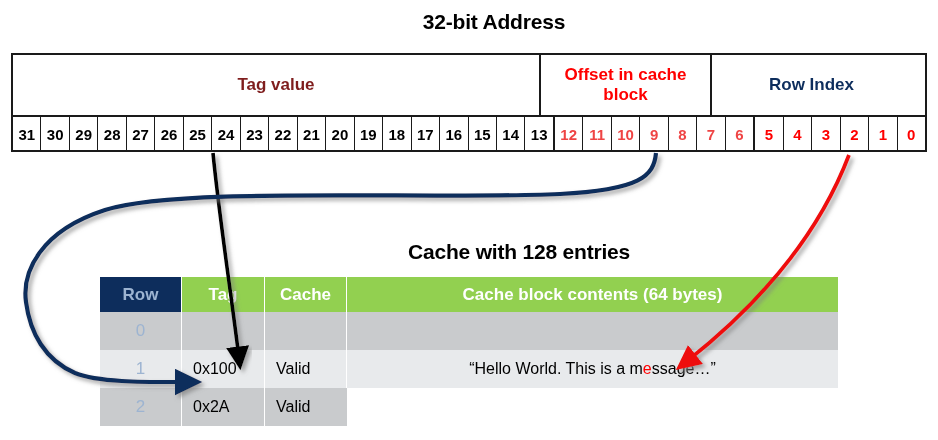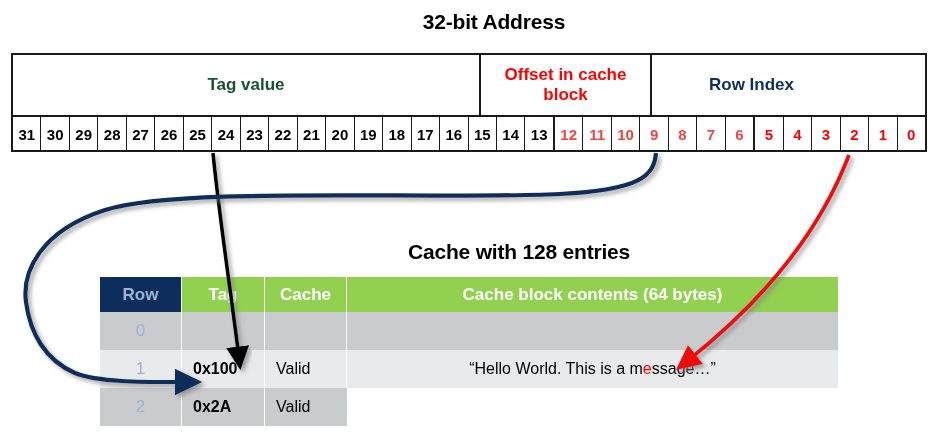--- a/index.html
+++ b/index.html
@@ -12,21 +12,21 @@
   #cache-title{left:100px;top:240px;width:838px;font-size:21px;letter-spacing:-0.2px;}
 
   
   #addr-table{position:absolute;left:11px;top:53px;width:916px;height:99px;
               box-sizing:border-box;border:2px solid #1a1a1a;}
   #addr-sections{position:absolute;left:0;top:0;right:0;height:60px;display:flex;}
   .sec{display:flex;align-items:center;justify-content:center;text-align:center;
        font-weight:bold;font-size:17px;line-height:1.15;box-sizing:border-box;
        border-right:2px solid #1a1a1a;}
   .sec:last-child{border-right:none;}
-  #sec-tag{width:468px;color:#14532d;}
+  #sec-tag{width:528px;color:#7f1d1d;}
   #sec-row{width:199px;color:#0d2d5c;}
   #sec-off{width:171px;color:#ff0000;padding:0 6px;}
 
   #addr-bits{position:absolute;left:0;top:60px;right:0;bottom:0;display:flex;
              border-top:2px solid #1a1a1a;}
   .bit{flex:1 1 0;box-sizing:border-box;border-right:1.5px solid #1a1a1a;
        display:flex;align-items:flex-start;justify-content:center;
        font-weight:bold;font-size:15px;padding-top:9px;}
   .bit:last-child{border-right:none;}
   .bit.tagbit{color:#000000;}
@@ -34,21 +34,21 @@
   .bit.offbit{color:#ff0000;}
   .bit.secedge{border-right-width:2px;}
 
   
   #cache-table{position:absolute;left:100px;top:277px;width:738px;}
   .crow{display:flex;width:738px;text-align:right;}
   .cell{box-sizing:border-box;border-right:1.5px solid #ffffff;
         display:flex;align-items:center;font-size:16px;height:38px;}
   .cell:last-child{border-right:none;}
   .c-row{width:82px;justify-content:center;}
-  .c-tag{width:83px;padding-left:11px;font-weight:bold;}
+  .c-tag{width:83px;padding-left:11px;}
   .c-flag{width:82px;padding-left:11px;}
   .c-contents{width:491px;}
 
   .hdr .cell{height:35px;font-weight:bold;color:#ffffff;font-size:17px;
              background:#92d050;justify-content:center;padding-left:0;}
   .hdr .c-row{background:#0d2d5c;color:#9db4d1;}
 
   .band-a .cell{background:#c9cbcd;}
   .band-b .cell{background:#e8eaec;}
   .rownum{color:#9db4d1;font-size:17px;}

